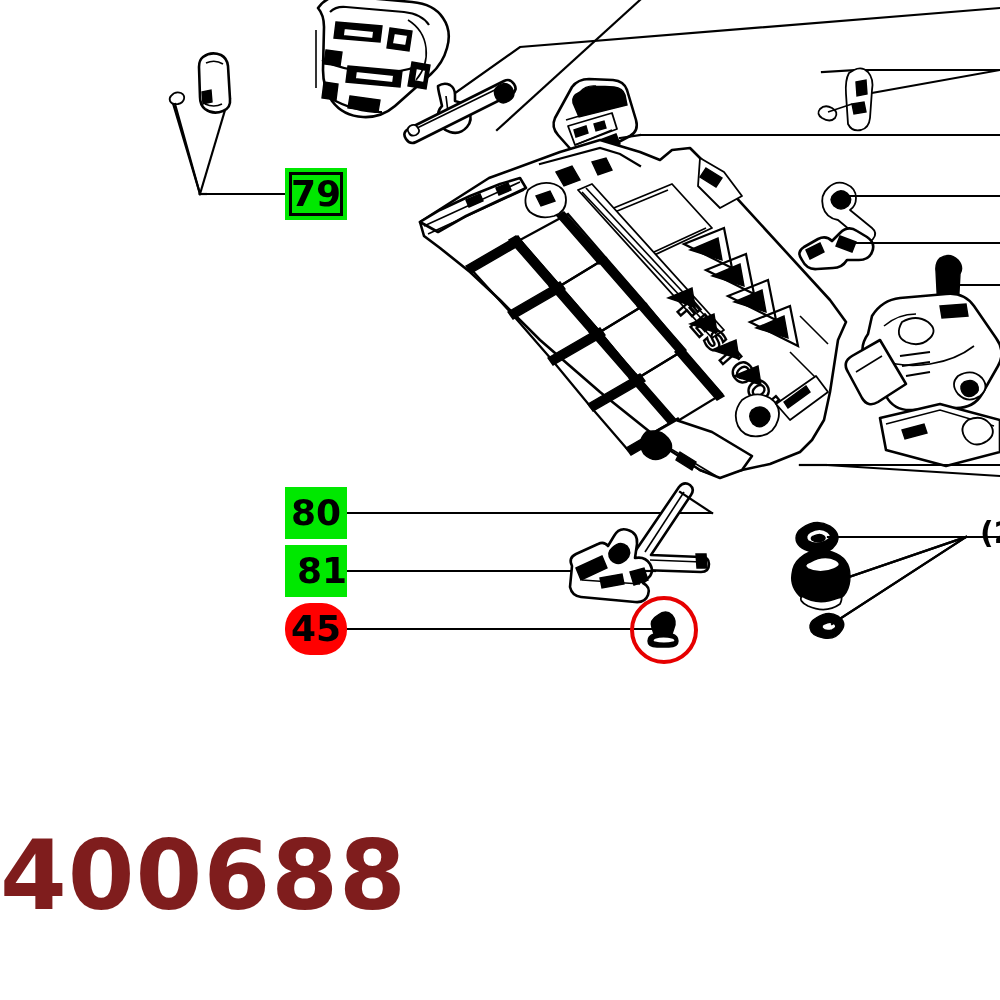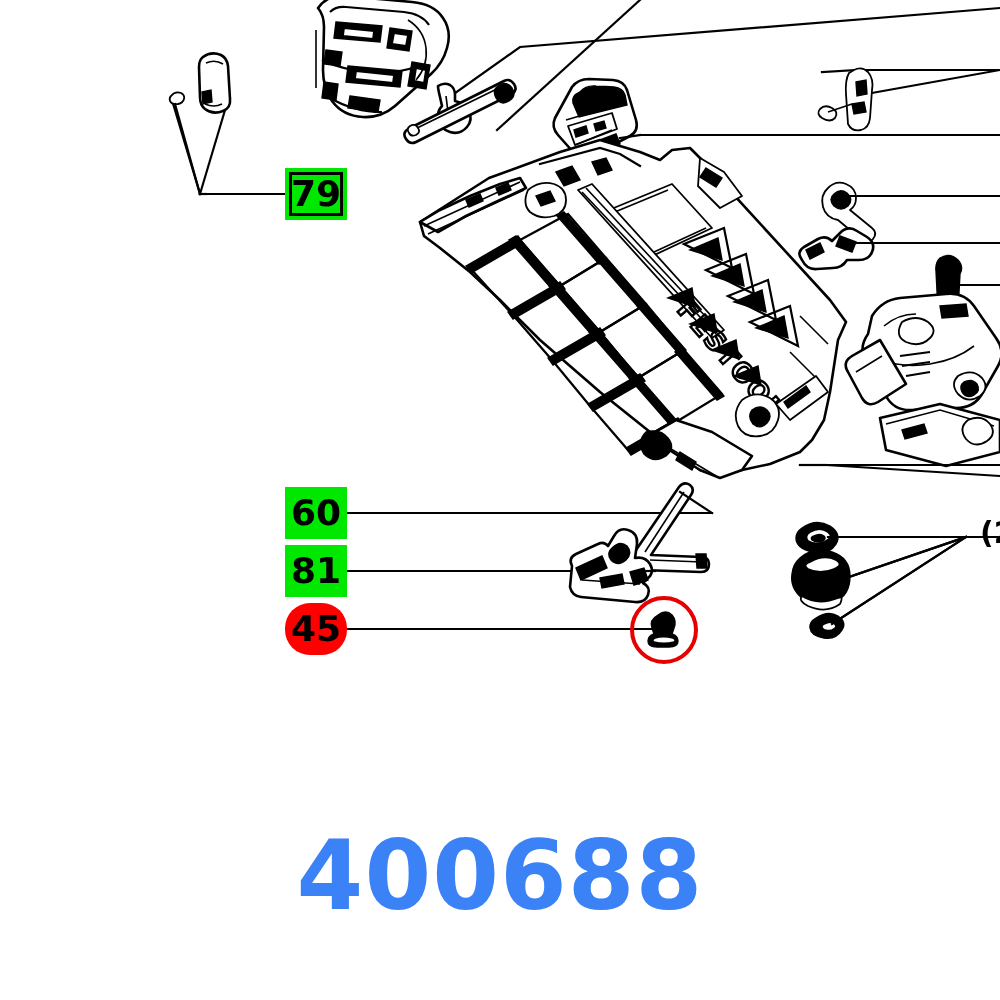--- a/index.html
+++ b/index.html
@@ -48,35 +48,34 @@
     letter-spacing: 0px;
     user-select: none;
   }
   .callout.selected {
     outline: 3px solid #000000;
     outline-offset: -7px;
   }
 
   #callout-79 { left: 285px; top: 168px; width: 62px; height: 52px; background: #00e800; }
   #callout-80 { left: 285px; top: 487px; width: 62px; height: 52px; background: #00e800; }
-  #callout-81 { left: 285px; top: 545px; width: 62px; height: 52px; background: #00e800; }
+  #callout-81 { left: 285px; top: 545px; width: 62px; height: 52px; background: #00e800; justify-content: flex-end; }
   #callout-45 { left: 285px; top: 603px; width: 62px; height: 52px; background: #ff0000; }
 
   
   #part-number {
     position: absolute;
     left: 0;
     top: 828px;
     width: 1000px;
-    text-align: center;
     font-family: "DejaVu Sans", sans-serif;
     font-weight: bold;
     font-size: 96px;
     line-height: 1;
-    color: #3b82f6;
+    color: #7f1d1d;
     letter-spacing: 1px;
     user-select: none;
   }
 
   
   #edge-note {
     position: absolute;
     left: 980px;
     top: 518px;
     font-family: "DejaVu Sans", sans-serif;
@@ -382,21 +381,21 @@
       <path class="ln" d="M832,624 L966,537"></path>
     </g>
 
   </svg>
 
   <div class="callout selected" id="callout-79" style="left: 285px; top: 168px; width: 62px; height: 52px; background: rgb(0, 232, 0);">
     <span class="num">79</span>
   </div>
 
   <div class="callout" id="callout-80" style="left: 285px; top: 487px; width: 62px; height: 52px; background: rgb(0, 232, 0);">
-    <span class="num">60</span>
+    <span class="num">80</span>
   </div>
 
   <div class="callout" id="callout-81" style="left: 285px; top: 545px; width: 62px; height: 52px; background: rgb(0, 232, 0);">
     <span class="num">81</span>
   </div>
 
   <div class="callout" id="callout-45" style="left: 285px; top: 603px; width: 62px; height: 52px; background: rgb(255, 0, 0); border-radius: 25px;">
     <span class="num">45</span>
   </div>
 

